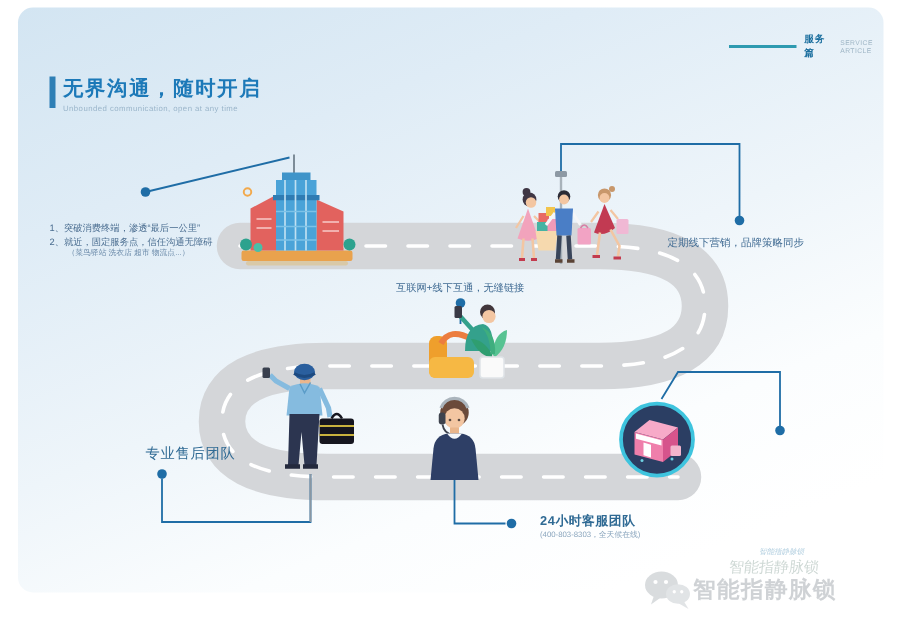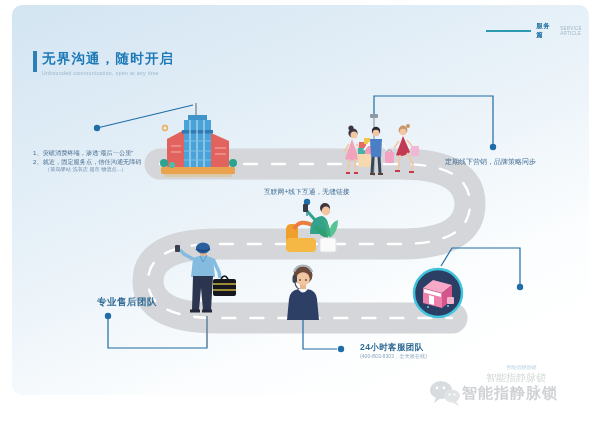--- a/index.html
+++ b/index.html
@@ -16,21 +16,21 @@
   .hdr-en{font-size:4.5px;color:#9fb6c6;letter-spacing:.3px;}
   
   .tbar{position:absolute;left:33px;top:51px;width:3.5px;height:21px;background:#2e7fb5;}
   .title{left:42px;top:50px;font-size:13.5px;font-weight:bold;color:#1c79b8;letter-spacing:1.2px;}
   .subtitle{left:42px;top:70px;font-size:5.2px;color:#9ab5ca;letter-spacing:.3px;}
   
   .list{position:absolute;left:33px;top:149px;width:150px;font-size:6.2px;color:#4a6d90;line-height:8.5px;}
   .list .sub{font-size:5.2px;color:#6d8cab;padding-left:12px;line-height:7.5px;}
   .c-internet{left:264px;top:187px;font-size:6.8px;color:#3f6a92;}
   .c-marketing{left:445px;top:157px;font-size:7px;color:#3f6a92;}
-  .c-aftersales{left:97px;top:296px;font-size:9.5px;font-weight:bold;color:#2f6a94;letter-spacing:.5px;}
+  .c-aftersales{left:97px;top:296px;font-size:9.5px;font-weight:normal;color:#2f6a94;letter-spacing:.5px;}
   .c-s24{left:360px;top:342px;font-size:8.5px;font-weight:bold;color:#2f6a94;letter-spacing:.4px;}
   .c-s24note{left:360px;top:353px;font-size:5.2px;color:#8ba6be;}
   .c-ecom{left:461px;top:298px;font-size:7.8px;color:#3f6a92;}
   
   .wm{position:absolute;left:428px;top:366px;width:170px;height:58px;}
   .wm-big{position:absolute;left:34px;top:18px;font-size:15px;font-weight:bold;color:#c2c6ca;opacity:.78;letter-spacing:1px;white-space:nowrap;}
   .wm-mid{position:absolute;left:58px;top:5px;font-size:10px;color:#aebfb9;opacity:.6;transform:skewX(-6deg);white-space:nowrap;}
   .wm-sm{position:absolute;left:78px;top:-2px;font-size:5px;font-style:italic;color:#9fc3d8;opacity:.8;white-space:nowrap;}
 </style>
 </head>

